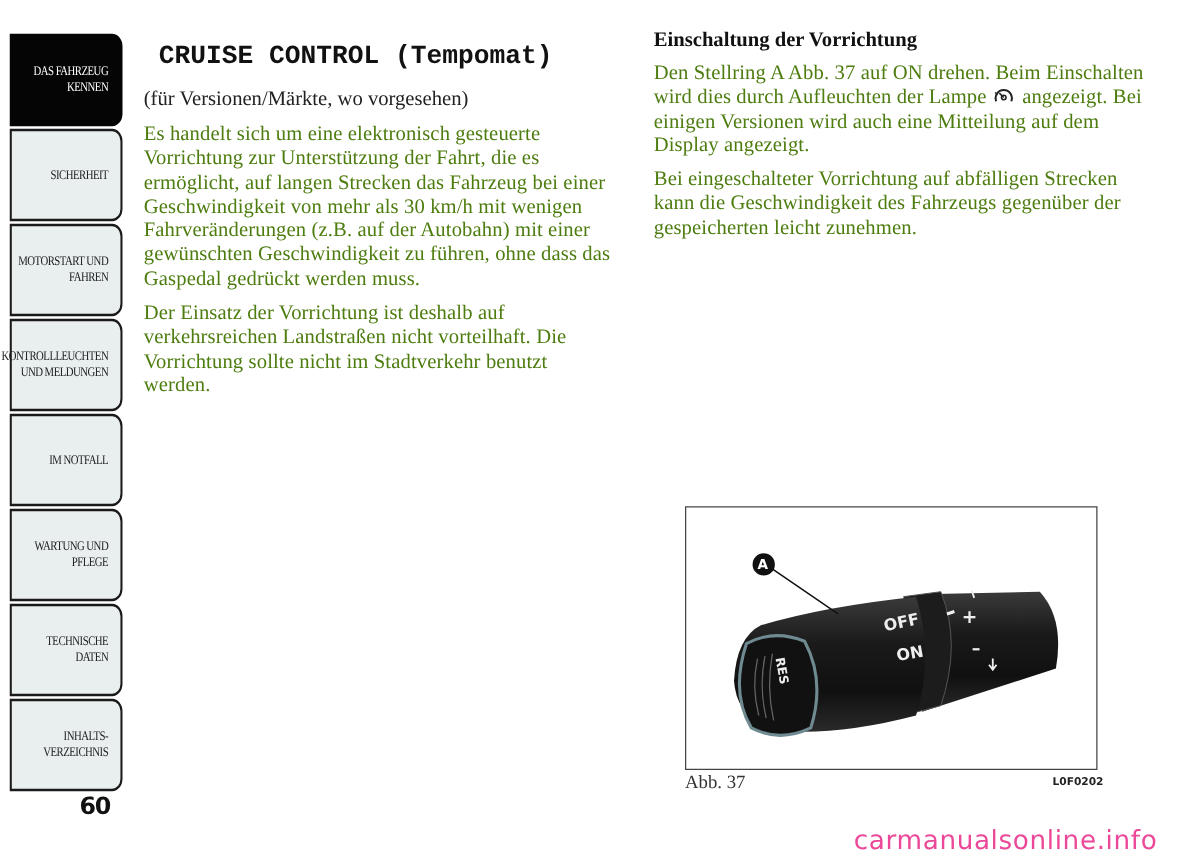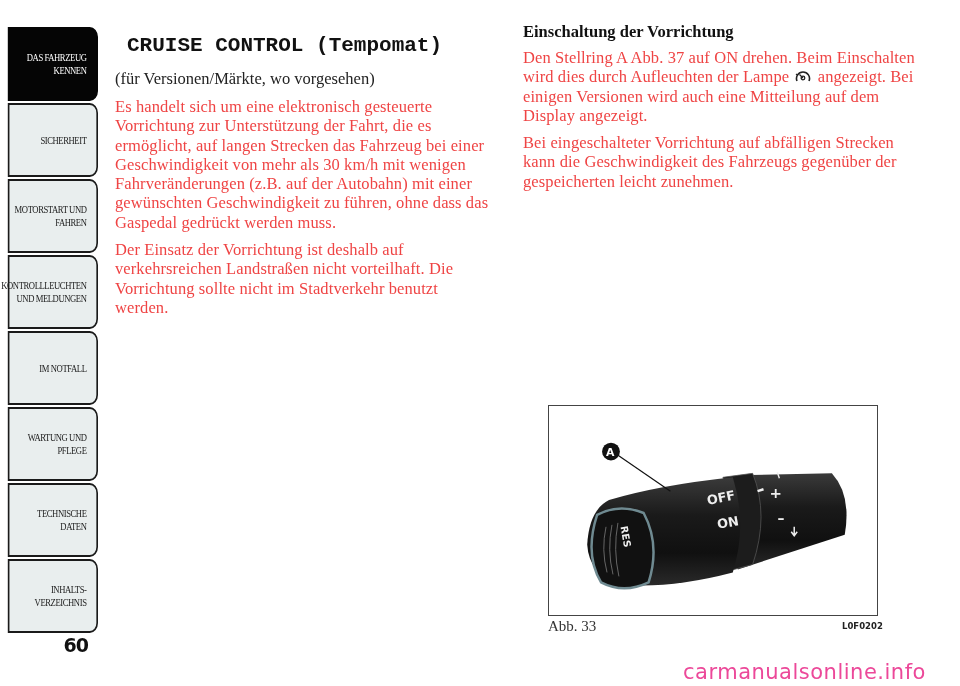--- a/index.html
+++ b/index.html
@@ -33,21 +33,21 @@
   .col-right { left: 523px; width: 395px; }
   .title {
     font-family: Liberation Mono, monospace; font-weight: bold; font-size: 21px;
     margin: 12px; line-height: 24px; color: #111;
   }
   .subtitle {
     font-family: "Liberation Serif", serif; font-size: 16.5px; line-height: 18px; margin: 0 0 9px 0; color: #222;
   }
   .para {
     font-family: "Liberation Serif", serif; font-size: 16.5px; line-height: 19.3px;
-    margin: 0 0 8px 0; color: #ef4444; letter-spacing: 0.1px;
+    margin: 0 0 8px 0; color: #4d7c0f; letter-spacing: 0.1px;
   }
   .heading {
     font-family: Liberation Serif, serif; font-weight: bold; font-size: 16.5px;
     line-height: 19px; margin: 0 0 7px 0; color: #111;
   }
   .inline-icon { display: inline-block; width: 16px; height: 14px; vertical-align: -2px; margin: 0 2px; }
   
   .figure {
     position: absolute; left: 548px; top: 405px; width: 330px; height: 211px;
     border: 1px solid #444; box-sizing: border-box; background: #fff;
@@ -152,16 +152,16 @@
     </g>
     <line x1="210" y1="86" x2="216" y2="84" stroke="#eee" stroke-width="2.5"></line>
     <path d="M230 67 L232 73" stroke="#eee" stroke-width="1.5"></path>
     <path d="M247 122 L247 130 M244 127 L247 131 L250 127" stroke="#eee" stroke-width="1.5" fill="none"></path>
 
     <line x1="68" y1="49" x2="122" y2="86" stroke="#111" stroke-width="1.2"></line>
     <circle cx="62" cy="46" r="9" fill="#111"></circle>
     <text x="57" y="50" fill="#fff" font-family="DejaVu Sans, sans-serif" font-weight="bold" font-size="11">A</text>
   </svg>
 </div>
-<div class="fig-caption">Abb. 33</div>
+<div class="fig-caption">Abb. 37</div>
 <div class="fig-code">L0F0202</div>
 
 <div class="watermark">carmanualsonline.info</div>
 
 </body></html>

